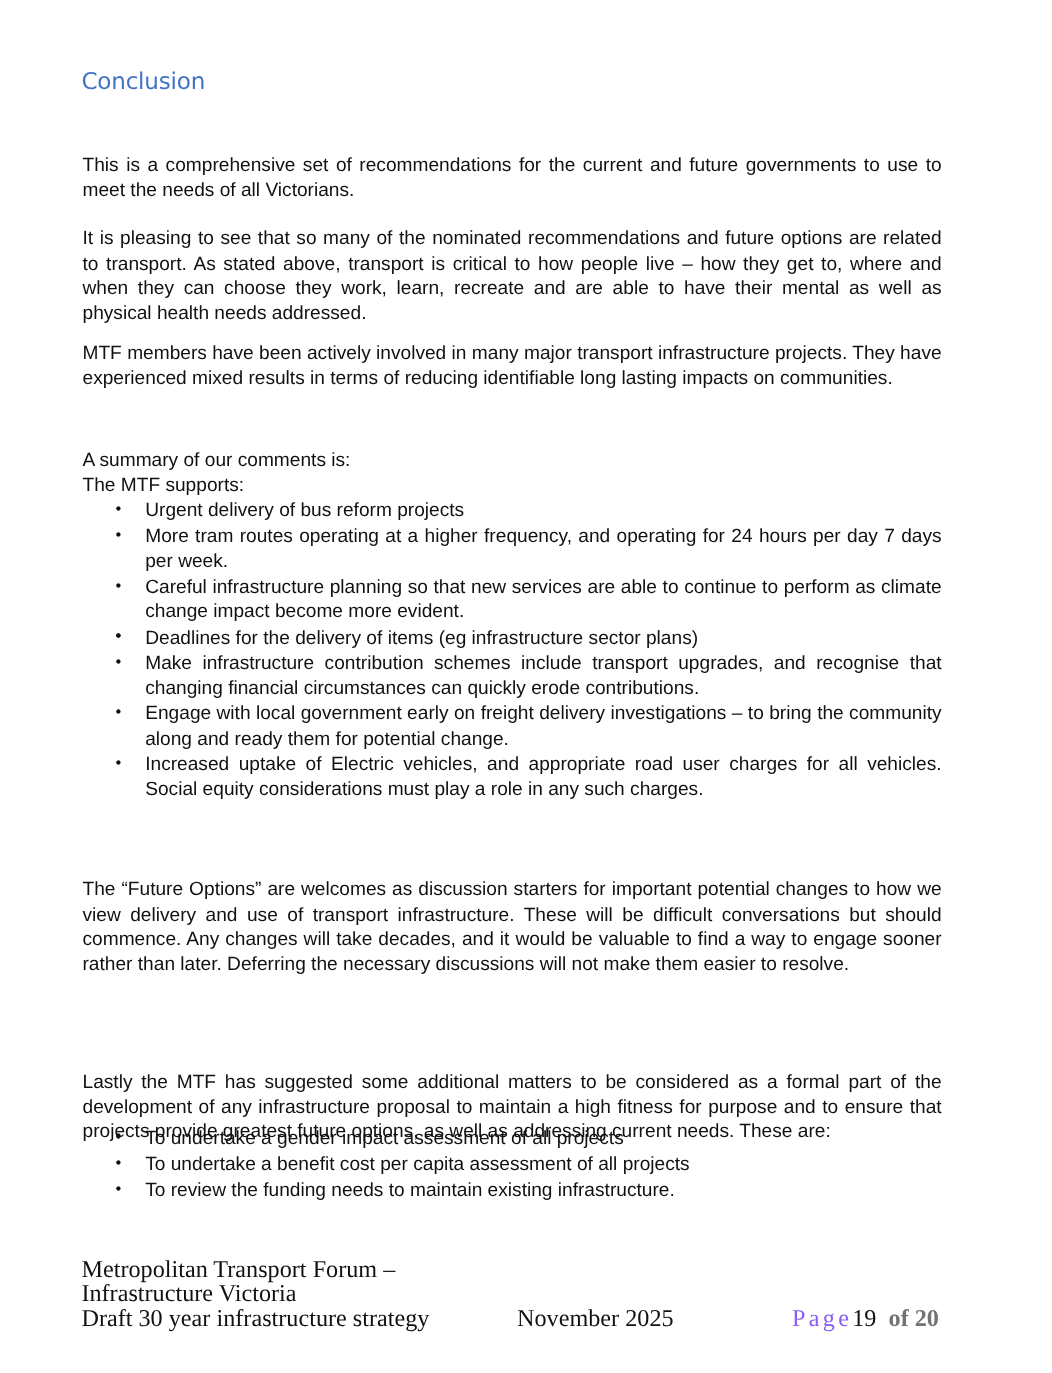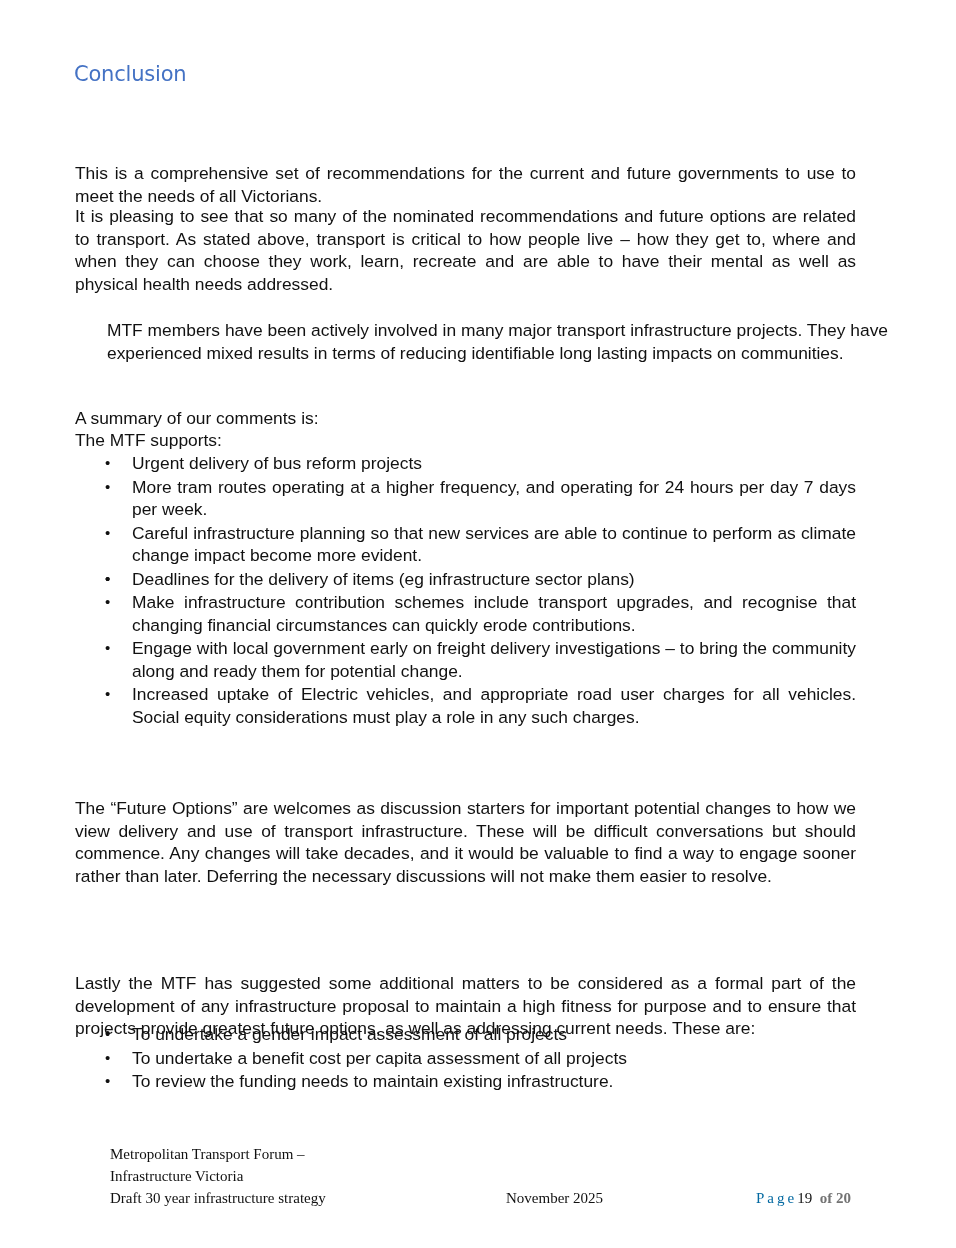--- a/index.html
+++ b/index.html
@@ -67,56 +67,55 @@
       left: 30px;
       top: 0;
       font-size: 15px;
     }
     .footer {
       position: absolute;
       left: 74px;
       top: 1143px;
       width: 800px;
       font-family: "Liberation Serif", serif;
-      font-size: 15px;
+      font-size: 22px;
       line-height: 22px;
       color: #111111;
-      margin-left: 36px;
     }
     .footer .row { display: block; position: relative; height: 22px; }
     .footer .date {
       position: absolute;
       left: 396px;
       top: 0;
     }
     .footer .page-num {
       position: absolute;
       left: 646px;
       top: 0;
       white-space: nowrap;
     }
     .footer .page-word {
-      color: #0369a1;
+      color: #8b5cf6;
       letter-spacing: 3px;
     }
     .footer .page-cur { color: #111111; }
     .footer .page-of { font-weight: bold; color: #737373; }
   </style>
 </head>
 <body>
 
 <div class="page">
 
   <h1 class="heading">Conclusion</h1>
 
-  <p class="body-text last-left" style="top:138px;margin-top:24px;">This is a comprehensive set of recommendations for the current and future governments to use to meet the needs of all Victorians.</p>
+  <p class="body-text last-left" style="top:138px;">This is a comprehensive set of recommendations for the current and future governments to use to meet the needs of all Victorians.</p>
 
   <p class="body-text last-left" style="top:205px;">It is pleasing to see that so many of the nominated recommendations and future options are related to transport.  As stated above, transport is critical to how people live – how they get to, where and when they can choose they work, learn, recreate and are able to have their mental as well as physical health needs addressed.</p>
 
-  <p class="body-text last-left" style="top:319px;margin-left:32px;">MTF members have been actively involved in many major transport infrastructure projects. They have experienced mixed results in terms of reducing identifiable long lasting impacts on communities.</p>
+  <p class="body-text last-left" style="top:309px;">MTF members have been actively involved in many major transport infrastructure projects. They have experienced mixed results in terms of reducing identifiable long lasting impacts on communities.</p>
 
   <p class="body-text last-left" style="top:429px;">The MTF supports:</p>
   <p class="body-text last-left" style="top:407px;">A summary of our comments is:</p>
 
   <ul class="bullets" style="top:452px;">
     <li><span class="bullet">•</span><span>Urgent delivery of bus reform projects</span></li>
     <li><span class="bullet">•</span><span>More tram routes operating at a higher frequency, and operating for 24 hours per day 7 days per week.</span></li>
     <li><span class="bullet">•</span><span>Careful infrastructure planning so that new services are able to continue to perform as climate change impact become more evident.</span></li>
     <li><span class="bullet">•</span></li>
     <li><span class="bullet">•</span><span>Deadlines for the delivery of items (eg infrastructure sector plans)</span></li>

